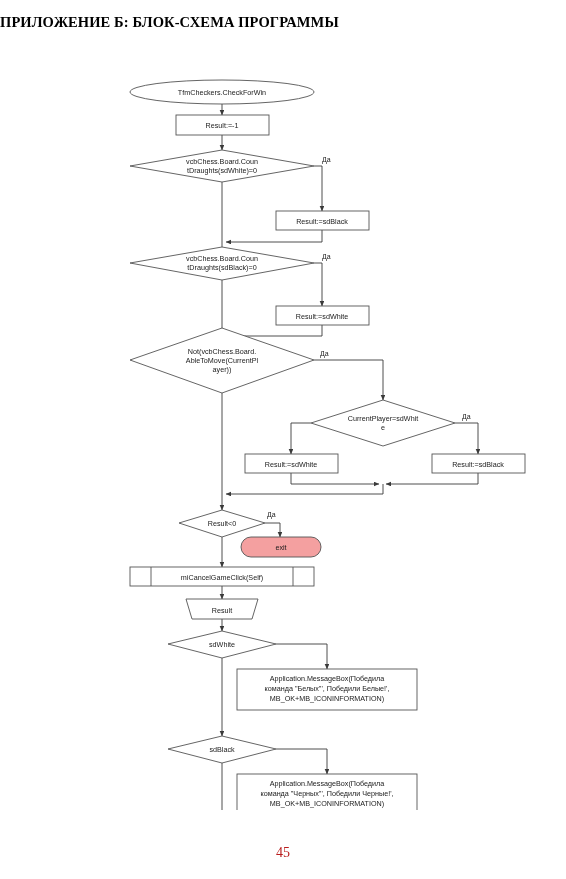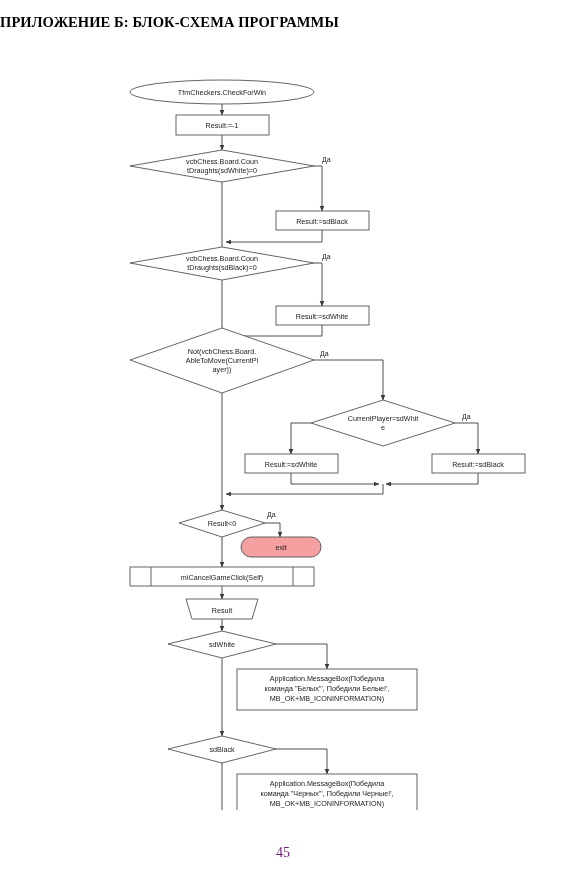--- a/index.html
+++ b/index.html
@@ -48,21 +48,21 @@
     font-size: 7px;
   }
   .page-number {
     position: absolute;
     left: 0;
     top: 845px;
     width: 566px;
     text-align: center;
     font-family: "Liberation Serif", serif;
     font-size: 14px;
-    color: #701a75;
+    color: #b91c1c;
   }
   .shape-fill { fill: #ffffff; }
   .shape-stroke { stroke: #545454; stroke-width: 0.9; }
   .conn { stroke: #3a3a3a; stroke-width: 0.9; fill: none; }
 </style>
 </head>
 <body>
 
 <div class="page-title">ПРИЛОЖЕНИЕ Б: БЛОК-СХЕМА ПРОГРАММЫ</div>
 

